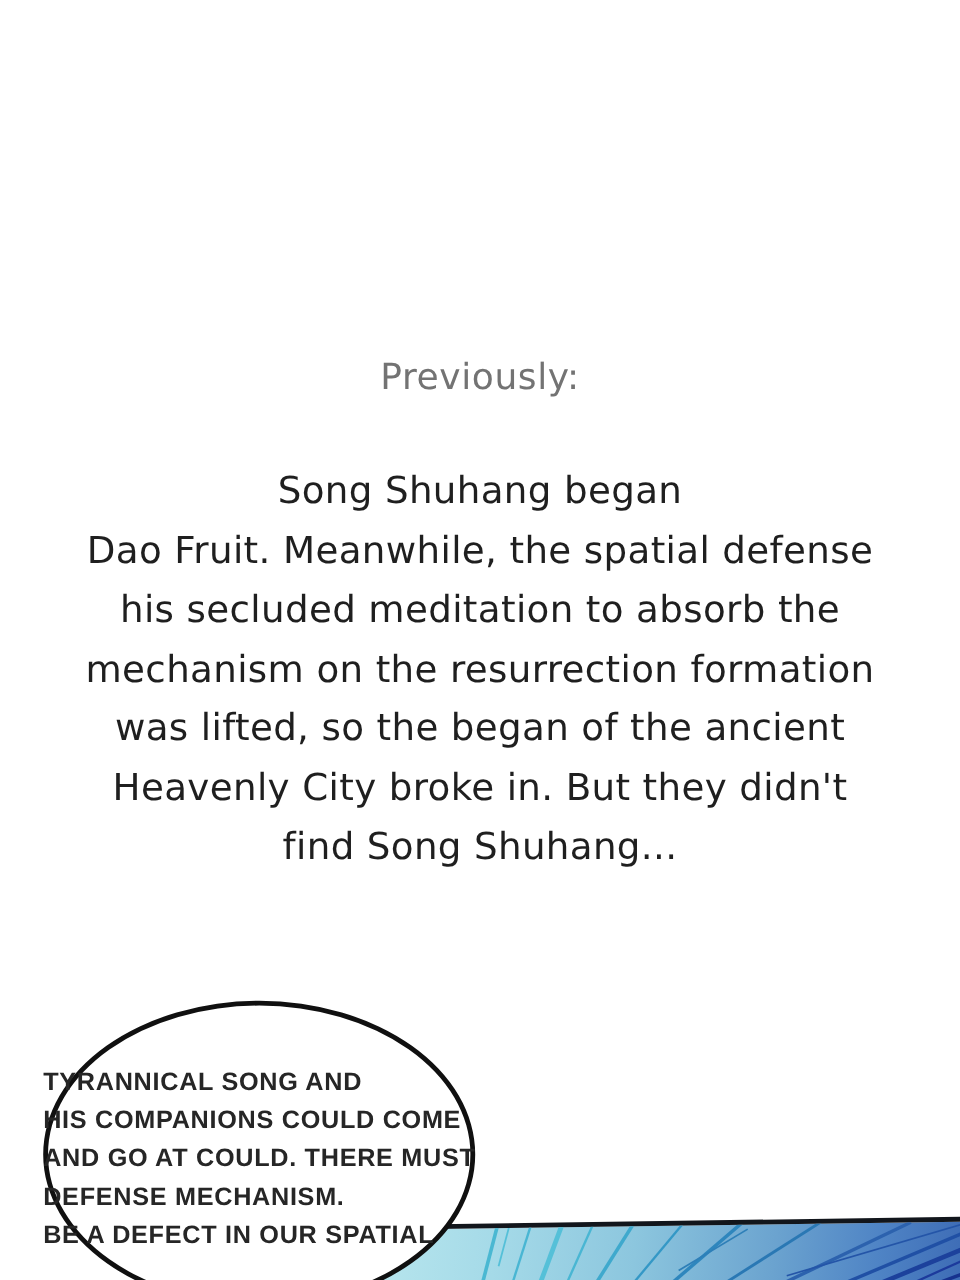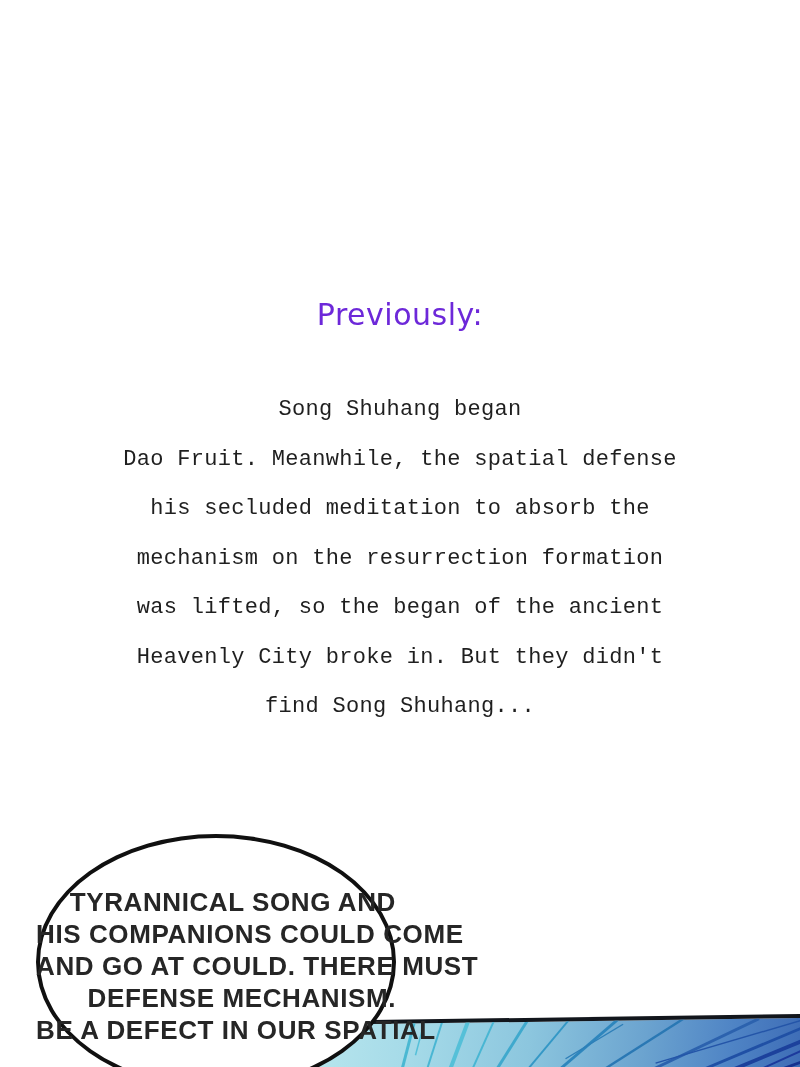--- a/index.html
+++ b/index.html
@@ -20,33 +20,32 @@
   
   .previously {
     position: absolute;
     top: 296px;
     left: 0;
     width: 100%;
     text-align: center;
     font-size: 30px;
     line-height: 38px;
     letter-spacing: 0.5px;
-    color: #6d28d9;
+    color: #737373;
   }
   .recap {
     position: absolute;
     top: 385px;
     left: 0;
     width: 100%;
     text-align: center;
-    font-size: 22px;
+    font-size: 31px;
     line-height: 49.5px;
     letter-spacing: 0.3px;
     color: #1f1f1f;
-    font-family: Liberation Mono, monospace;
   }
   .recap-line { white-space: nowrap; }
 
   
   .action-panel {
     position: absolute;
     left: 303px;
     top: 1021px;
     width: 500px;
     height: 62px;
@@ -77,23 +76,23 @@
     box-sizing: border-box;
     background: #ffffff;
     border: 4px solid #101010;
     border-radius: 50%;
   }
   .speech-bubble-text {
     position: absolute;
     left: 36px;
     top: 886px;
     width: 360px;
-    text-align: right;
+    text-align: left;
     font-family: "Liberation Sans", sans-serif;
-    font-size: 26px;
+    font-size: 21px;
     font-weight: bold;
     line-height: 32px;
     letter-spacing: 0.6px;
     color: #262626;
   }
   .speech-bubble-text .bubble-line { white-space: nowrap; }
 </style>
 </head>
 <body>
 

